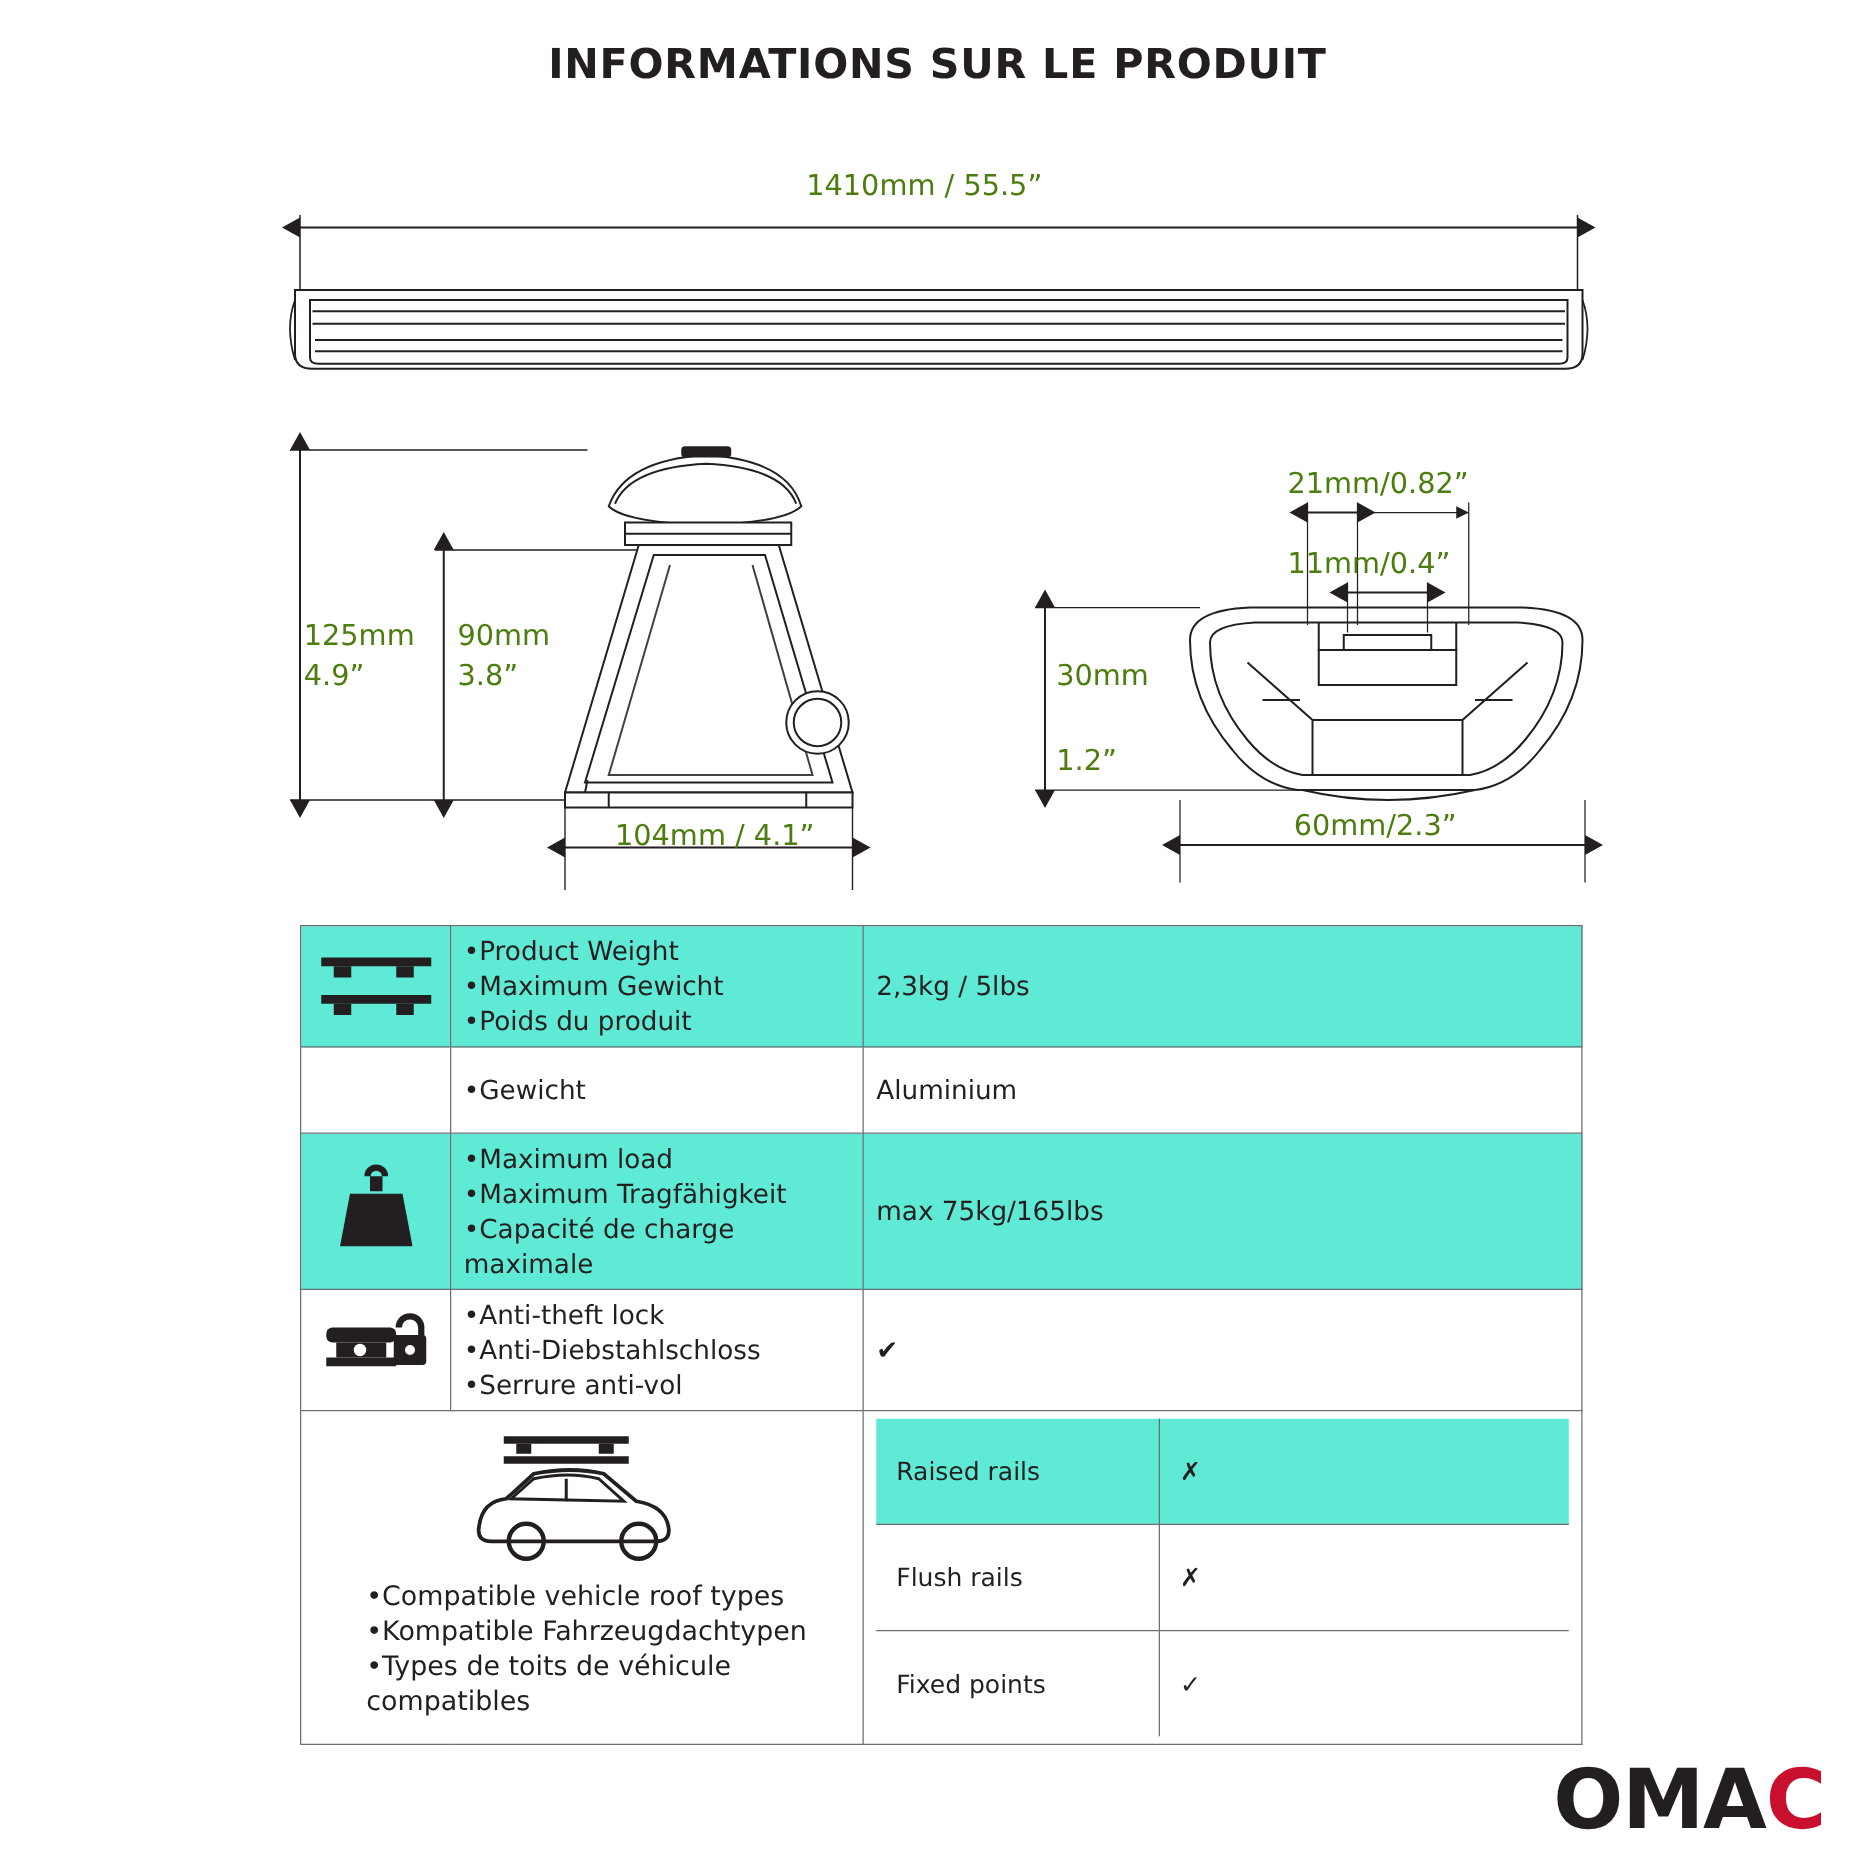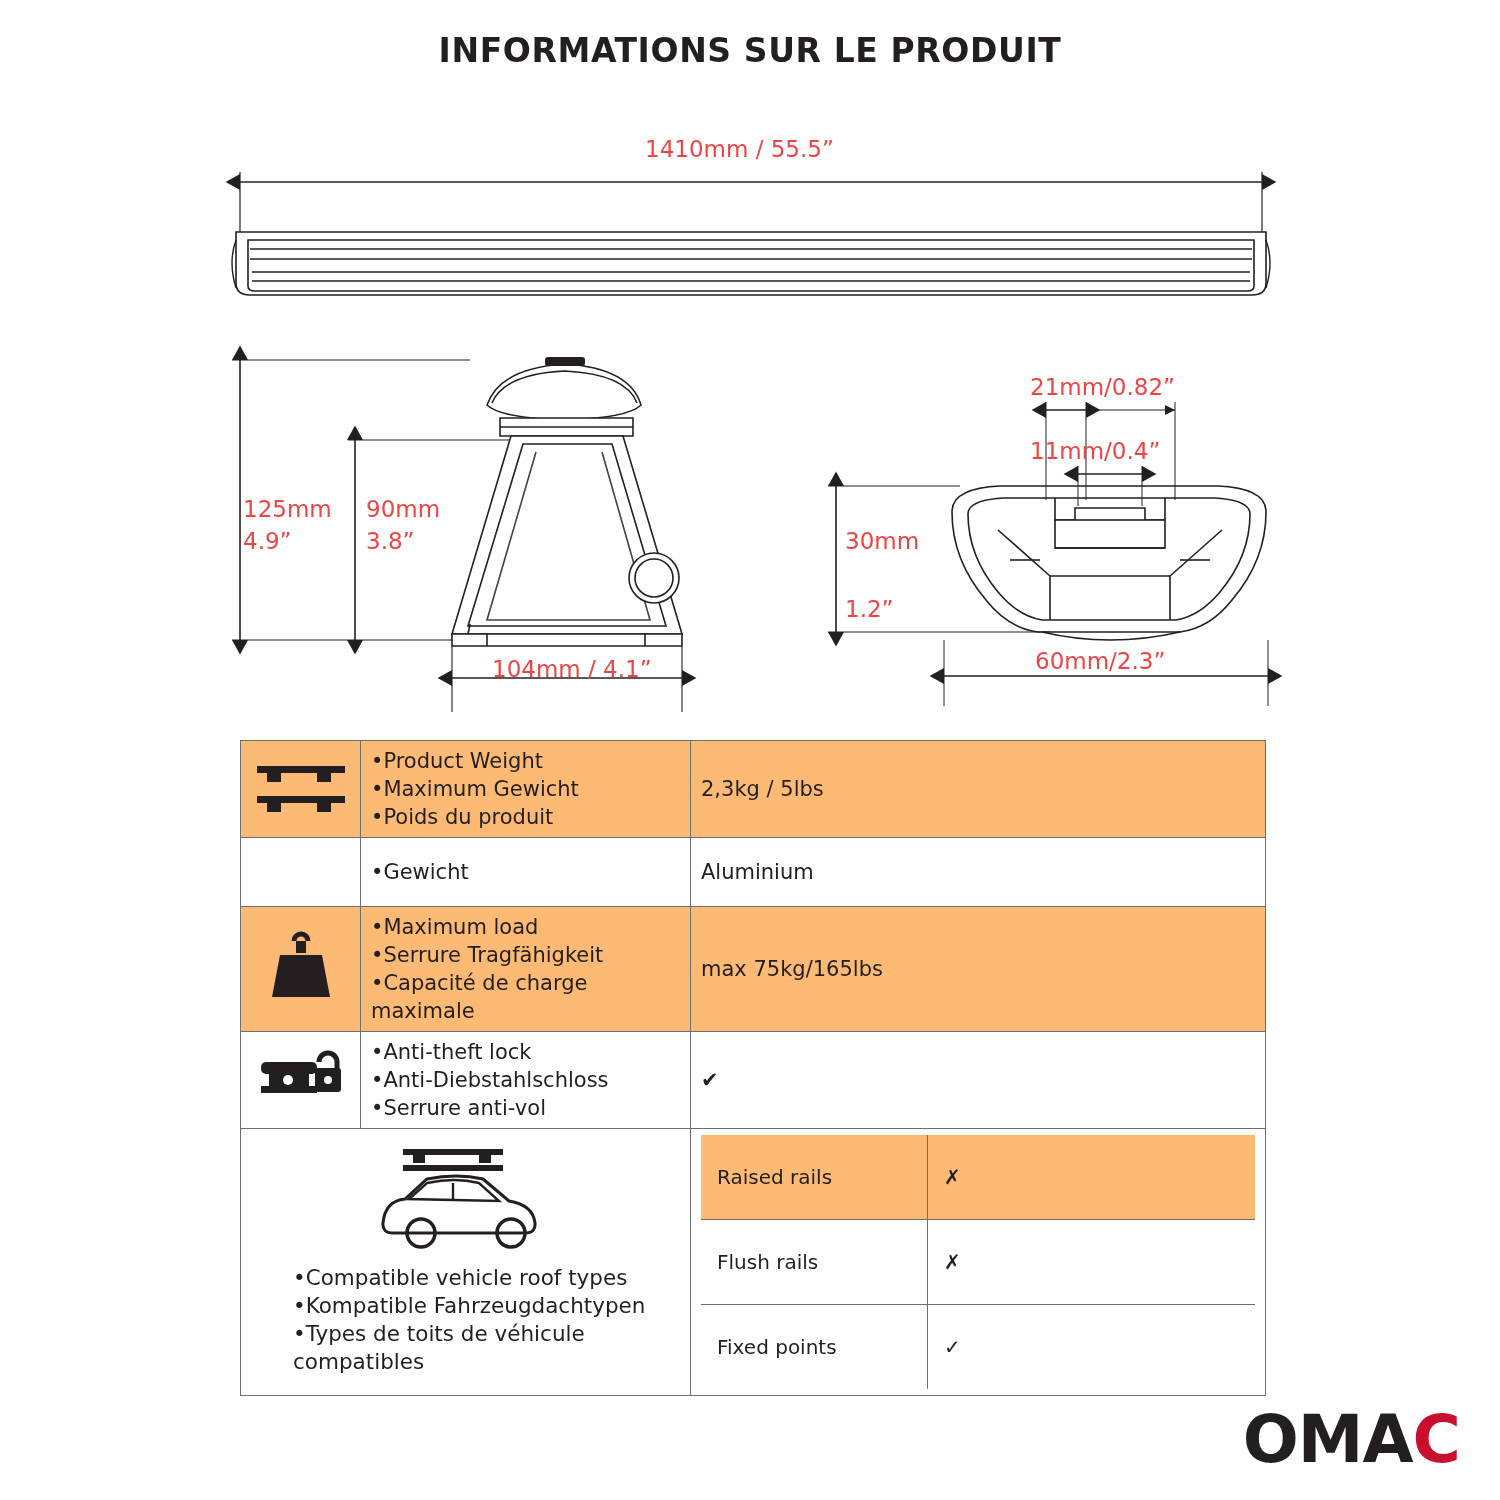--- a/index.html
+++ b/index.html
@@ -27,21 +27,21 @@
   .title-line {
     font-weight: bold;
     font-size: 33px;
     letter-spacing: 0.6px;
     line-height: 46px;
     color: #231f20;
   }
   .lbl {
     position: absolute;
     font-size: 22px;
-    color: #ef4444;
+    color: #4d7c0f;
     white-space: nowrap;
   }
   .lbl.big { font-size: 23px; }
 
   
   svg.layer {
     position: absolute;
     top: 0; left: 0;
     width: 1500px;
     height: 1500px;
@@ -57,21 +57,21 @@
     border-collapse: collapse;
     table-layout: fixed;
   }
   .spec-table td {
     border: 1.5px solid #6d6e71;
     vertical-align: middle;
     font-size: 21px;
     color: #231f20;
     padding: 6px 10px;
   }
-  .row-shaded { background: #fdba74; }
+  .row-shaded { background: #5eead4; }
   .icon-cell {
     width: 120px;
     text-align: center;
     padding: 8px 4px;
   }
   .label-cell {
     font-size: 21.5px;
     line-height: 28px;
     padding-left: 8px;
   }
@@ -286,21 +286,21 @@
   <tr class="row-shaded">
     <td class="icon-cell">
       <svg width="74" height="72" viewBox="0 0 74 72">
         <path d="M30 10 a7 7 0 0 1 14 0" fill="none" stroke="#231f20" stroke-width="5"></path>
         <rect x="32" y="10" width="10" height="12" fill="#231f20"></rect>
         <path d="M16 24 L58 24 L66 66 L8 66 Z" fill="#231f20"></path>
       </svg>
     </td>
     <td class="label-cell">
       <div>•Maximum load</div>
-      <div>•Serrure Tragfähigkeit</div>
+      <div>•Maximum Tragfähigkeit</div>
       <div>•Capacité de charge maximale</div>
     </td>
     <td class="value-cell">max 75kg/165lbs</td>
   </tr>
 
   <tr>
     <td class="icon-cell">
       <svg width="92" height="68" viewBox="0 0 92 68">
         <rect x="6" y="18" width="56" height="12" rx="5" fill="#231f20"></rect>
         <rect x="14" y="30" width="40" height="12" fill="#231f20"></rect>

